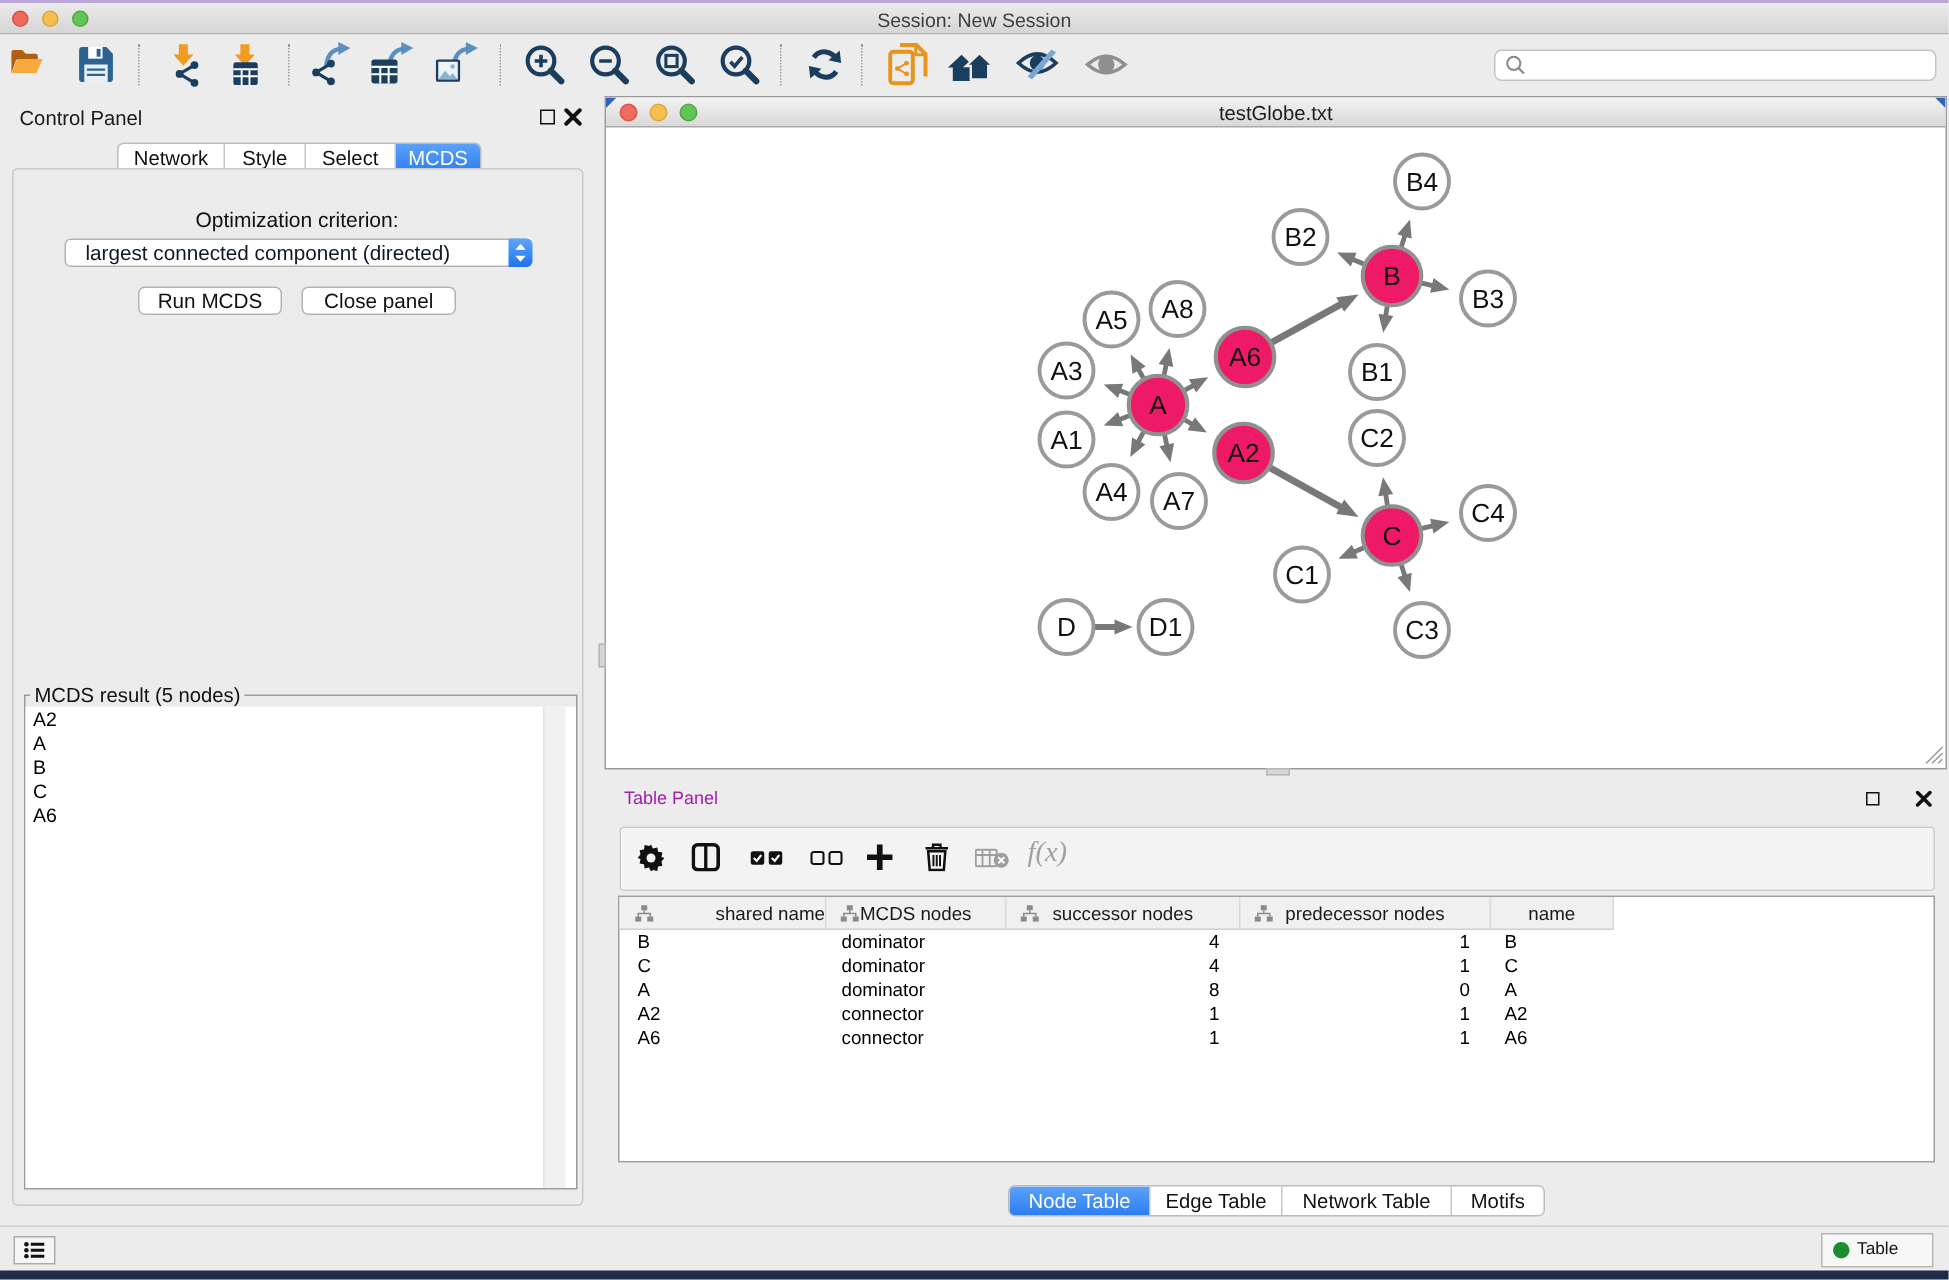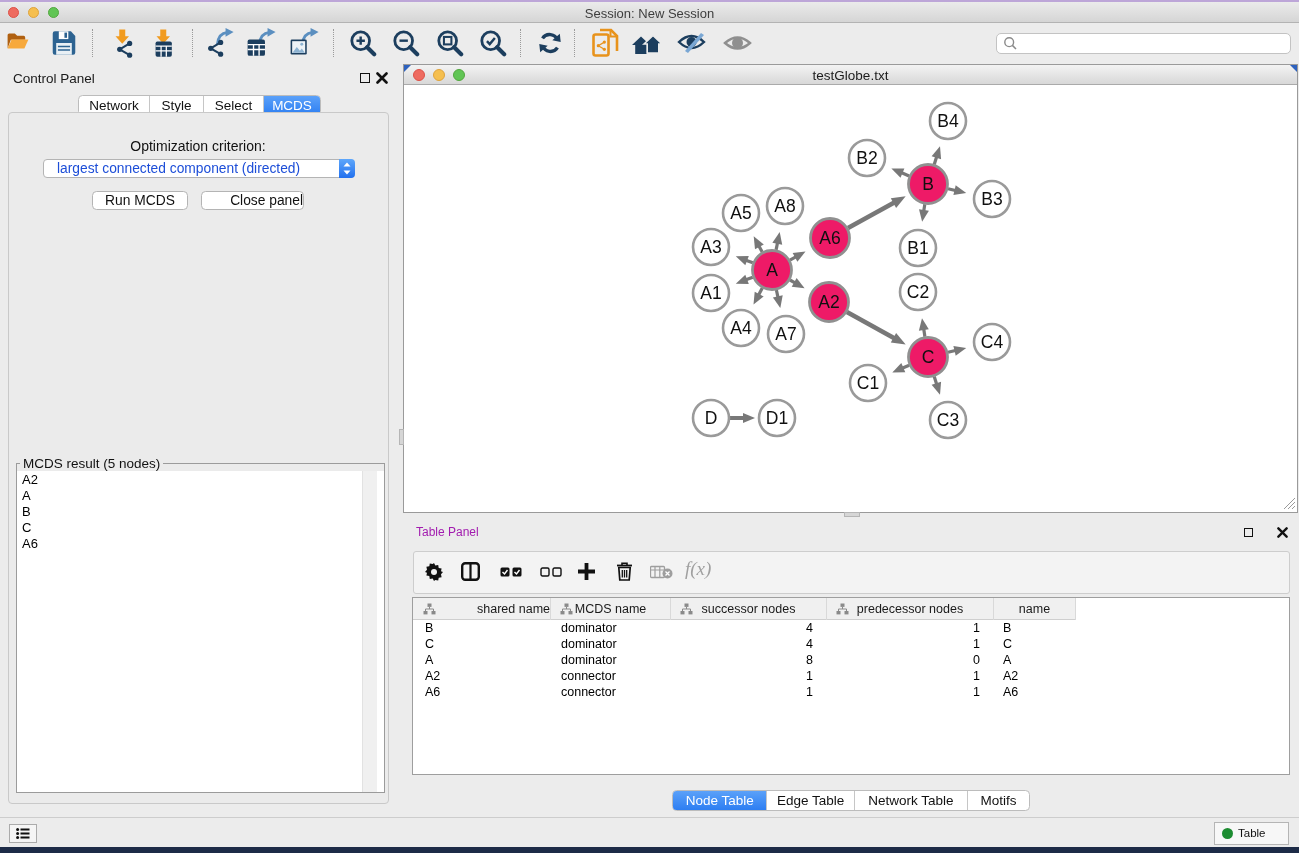--- a/index.html
+++ b/index.html
@@ -158,30 +158,30 @@
     </svg>
  <div class="seg" style="left:78px;top:32px;width:243px;">
    <div style="width:71px">Network</div>
       <div style="width:54px">Style</div>
       <div style="width:60px">Select</div>
       <div class="sel" style="width:56px">MCDS</div>
  </div>
  <div class="abs" style="left:8px;top:49px;width:381px;height:692px;border:1px solid #c9c9c9;border-radius:4px;background:#ebebeb;"></div>
  <div class="abs" style="left:0px;top:75px;width:396px;text-align:center;font-size:14px;color:#111;">Optimization criterion:</div>
  <div class="abs" style="left:43px;top:96px;width:311px;height:19px;background:#fff;border:1px solid #b4b4b4;border-radius:4px;">
-   <div class="abs" style="left:13px;top:0;height:17px;line-height:17px;font-size:13.8px;color:#1d4ed8;">largest connected component (directed)</div>
+   <div class="abs" style="left:13px;top:0;height:17px;line-height:17px;font-size:13.8px;color:#0f172a;">largest connected component (directed)</div>
    <div class="abs" style="left:295px;top:-1px;width:16px;height:19px;background:linear-gradient(#5ea7fb,#2270ee);border-radius:0 4px 4px 0;">
      <svg width="16" height="19" viewBox="0 0 16 19">
           <path d="M4.5 7.5 L8 3.5 L11.5 7.5z" fill="#fff"></path>
           <path d="M4.5 11.5 L8 15.5 L11.5 11.5z" fill="#fff"></path>
         </svg>
    </div>
  </div>
  <div class="abs" style="left:92px;top:128px;width:96px;height:19px;background:#fff;border:1px solid #b4b4b4;border-radius:4.5px;text-align:center;font-size:13.8px;color:#111;line-height:17px;">Run MCDS</div>
- <div class="abs" style="left:201px;top:128px;width:103px;height:19px;background:#fff;border:1px solid #b4b4b4;border-radius:4.5px;text-align:right;font-size:13.8px;color:#111;line-height:17px;">Close panel</div>
+ <div class="abs" style="left:201px;top:128px;width:103px;height:19px;background:#fff;border:1px solid #b4b4b4;border-radius:4.5px;text-align:center;font-size:13.8px;color:#111;line-height:17px;">Close panel</div>
 
  <div class="abs" style="left:16px;top:400px;width:369px;height:330px;border:1px solid #9b9b9b;"></div>
  <div class="abs" style="left:20px;top:393px;background:#ebebeb;font-size:13.5px;color:#111;padding:0 3px;">MCDS result (5 nodes)</div>
  <div class="abs" style="left:17px;top:408px;width:367px;height:321px;background:#fff;font-size:13px;color:#000;">
    <div style="padding:1px 0 0 5px;line-height:16px;">A2<br>A<br>B<br>C<br>A6</div>
    <div class="abs" style="left:345px;top:0px;width:15px;height:321px;background:#f0f0f0;border-left:1px solid #e2e2e2;"></div>
  </div>
 </div>
 
 <div class="abs" style="left:403px;top:64px;width:895px;height:449px;border:1px solid #9a9a9a;background:#fff;">
@@ -332,21 +332,21 @@
 
 <div class="abs" style="left:412px;top:597px;width:878px;height:178px;background:#fff;border:1px solid #9e9e9e;">
  <div class="abs" style="left:0;top:0;width:663px;height:22px;background:#f0f0f0;border-bottom:1px solid #cfcfcf;">
       <div class="abs" style="left:1px;top:0;width:137px;height:22px;border-right:1px solid #d9d9d9;text-align:right;font-size:12.5px;color:#1a1a1a;line-height:22px;">shared name</div>
       <svg class="abs" style="left:10px;top:5px" width="13" height="12" viewBox="0 0 13 12">
         <rect x="4.5" y="0.5" width="4" height="3.4" fill="#8a8a8a"></rect>
         <rect x="0.5" y="8" width="4" height="3.4" fill="#8a8a8a"></rect>
         <rect x="8.5" y="8" width="4" height="3.4" fill="#8a8a8a"></rect>
         <path d="M6.5 4 v2 M2.5 8 V6 h8 v2" stroke="#8a8a8a" fill="none"></path>
       </svg>
-      <div class="abs" style="left:138px;top:0;width:120px;height:22px;border-right:1px solid #d9d9d9;text-align:center;font-size:12.5px;color:#1a1a1a;line-height:22px;">MCDS name</div>
+      <div class="abs" style="left:138px;top:0;width:120px;height:22px;border-right:1px solid #d9d9d9;text-align:center;font-size:12.5px;color:#1a1a1a;line-height:22px;">MCDS nodes</div>
       <svg class="abs" style="left:147px;top:5px" width="13" height="12" viewBox="0 0 13 12">
         <rect x="4.5" y="0.5" width="4" height="3.4" fill="#8a8a8a"></rect>
         <rect x="0.5" y="8" width="4" height="3.4" fill="#8a8a8a"></rect>
         <rect x="8.5" y="8" width="4" height="3.4" fill="#8a8a8a"></rect>
         <path d="M6.5 4 v2 M2.5 8 V6 h8 v2" stroke="#8a8a8a" fill="none"></path>
       </svg>
       <div class="abs" style="left:258px;top:0;width:156px;height:22px;border-right:1px solid #d9d9d9;text-align:center;font-size:12.5px;color:#1a1a1a;line-height:22px;">successor nodes</div>
       <svg class="abs" style="left:267px;top:5px" width="13" height="12" viewBox="0 0 13 12">
         <rect x="4.5" y="0.5" width="4" height="3.4" fill="#8a8a8a"></rect>
         <rect x="0.5" y="8" width="4" height="3.4" fill="#8a8a8a"></rect>

